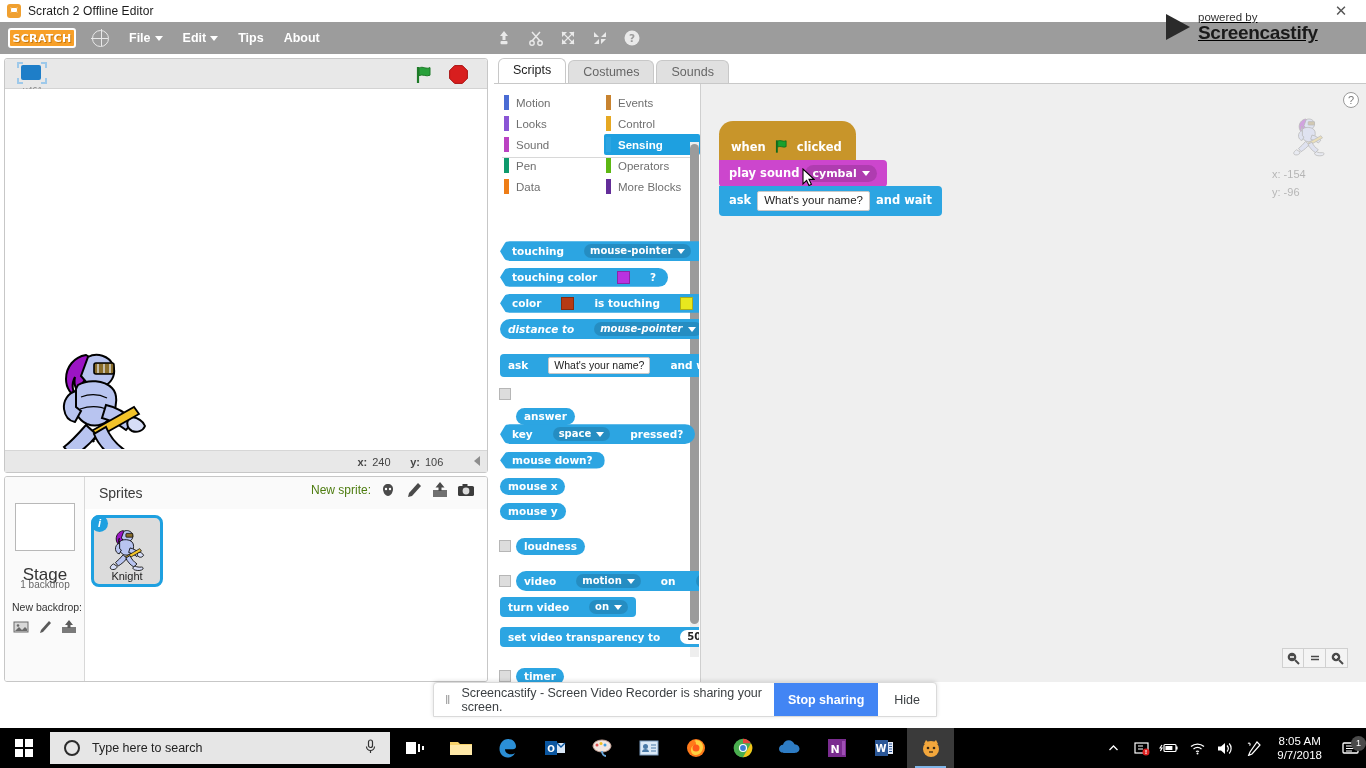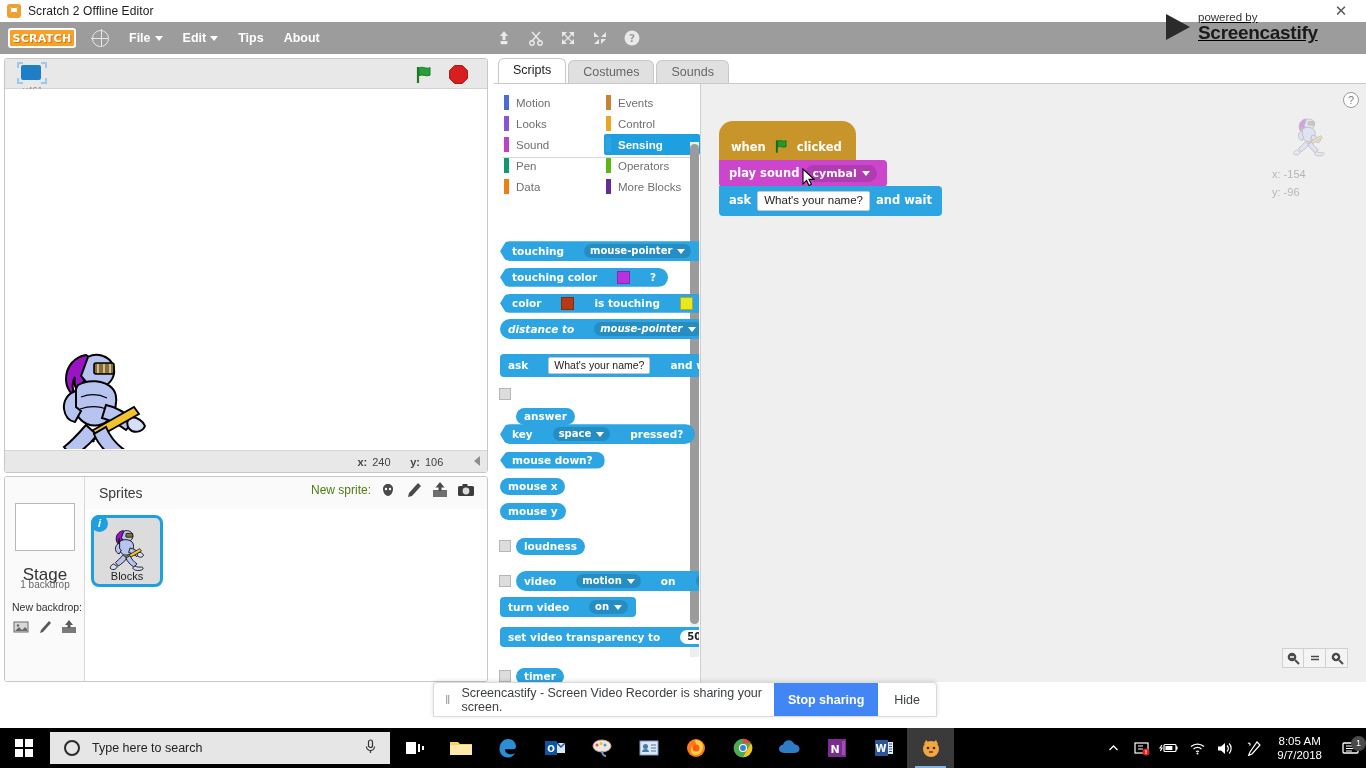--- a/index.html
+++ b/index.html
@@ -649,21 +649,21 @@
         <path d="M50 52c10-6 26-5 34 3 6 6 5 18 1 26-5 10-16 14-26 10-9-4-14-14-13-24 .5-7 2-12 4-15z" fill="#b8c4f0" stroke="#000" stroke-width="2.4"></path>
         <path d="M48 58c-8 2-13 10-12 18 1 7 5 12 11 13l6-11-5-4z" fill="#b8c4f0" stroke="#000" stroke-width="2.4"></path>
         <path d="M78 72c10 2 20 8 28 16l-8 9c-8-6-16-10-24-12z" fill="#b8c4f0" stroke="#000" stroke-width="2.4"></path>
         <path d="M104 84c6 1 11 4 13 9-2 5-8 7-13 5-4-2-6-7-4-11z" fill="#d6ddf7" stroke="#000" stroke-width="2.4"></path>
         <path d="M60 100l46-26 5 7-46 26z" fill="#f2c32a" stroke="#000" stroke-width="2"></path>
         <path d="M58 92c-7 8-14 16-22 22l8 10c10-6 19-14 25-22z" fill="#b8c4f0" stroke="#000" stroke-width="2.4"></path>
         <path d="M78 94c4 10 11 18 20 24l-9 9c-11-7-19-16-23-26z" fill="#b8c4f0" stroke="#000" stroke-width="2.4"></path>
         <path d="M30 118c-5 3-9 7-9 11 0 4 5 6 11 5 5-1 9-5 9-9z" fill="#d6ddf7" stroke="#000" stroke-width="2.4"></path>
         <path d="M92 124c5 3 13 4 19 3 4 0 6 3 4 6-3 4-13 5-21 3-5-1-8-4-8-7z" fill="#d6ddf7" stroke="#000" stroke-width="2.4"></path>
       </svg>
-      <div class="sp-name">Blocks</div>
+      <div class="sp-name">Knight</div>
     </div>
   </div>
 </div>
 
 <div class="editor">
 
   <div class="tabs">
     <div class="tab active">Scripts</div>
     <div class="tab">Costumes</div>
     <div class="tab">Sounds</div>

